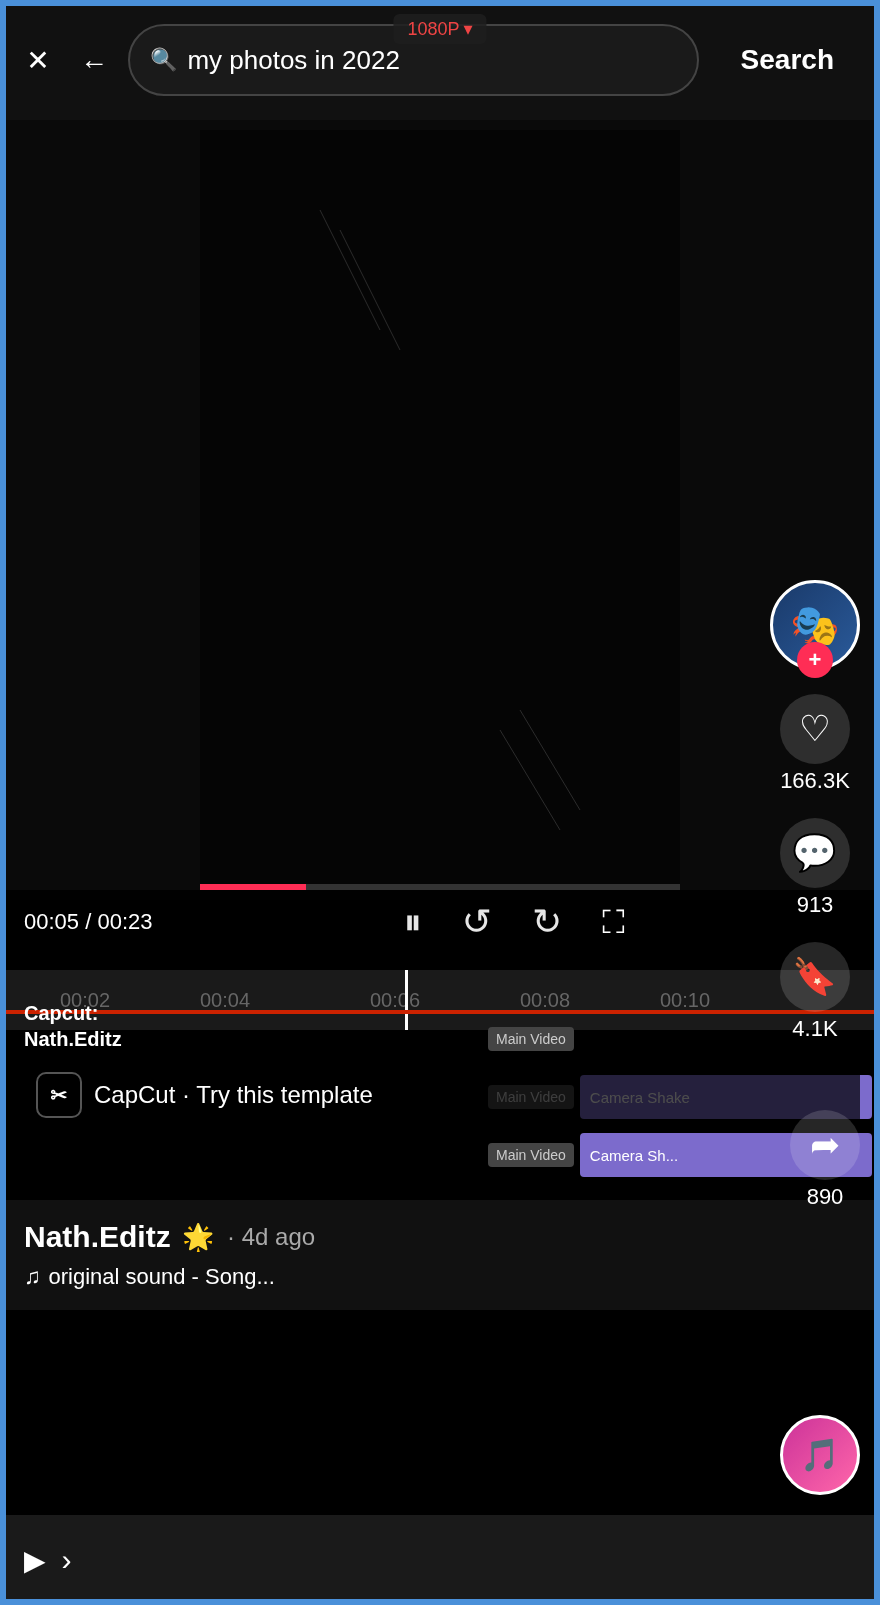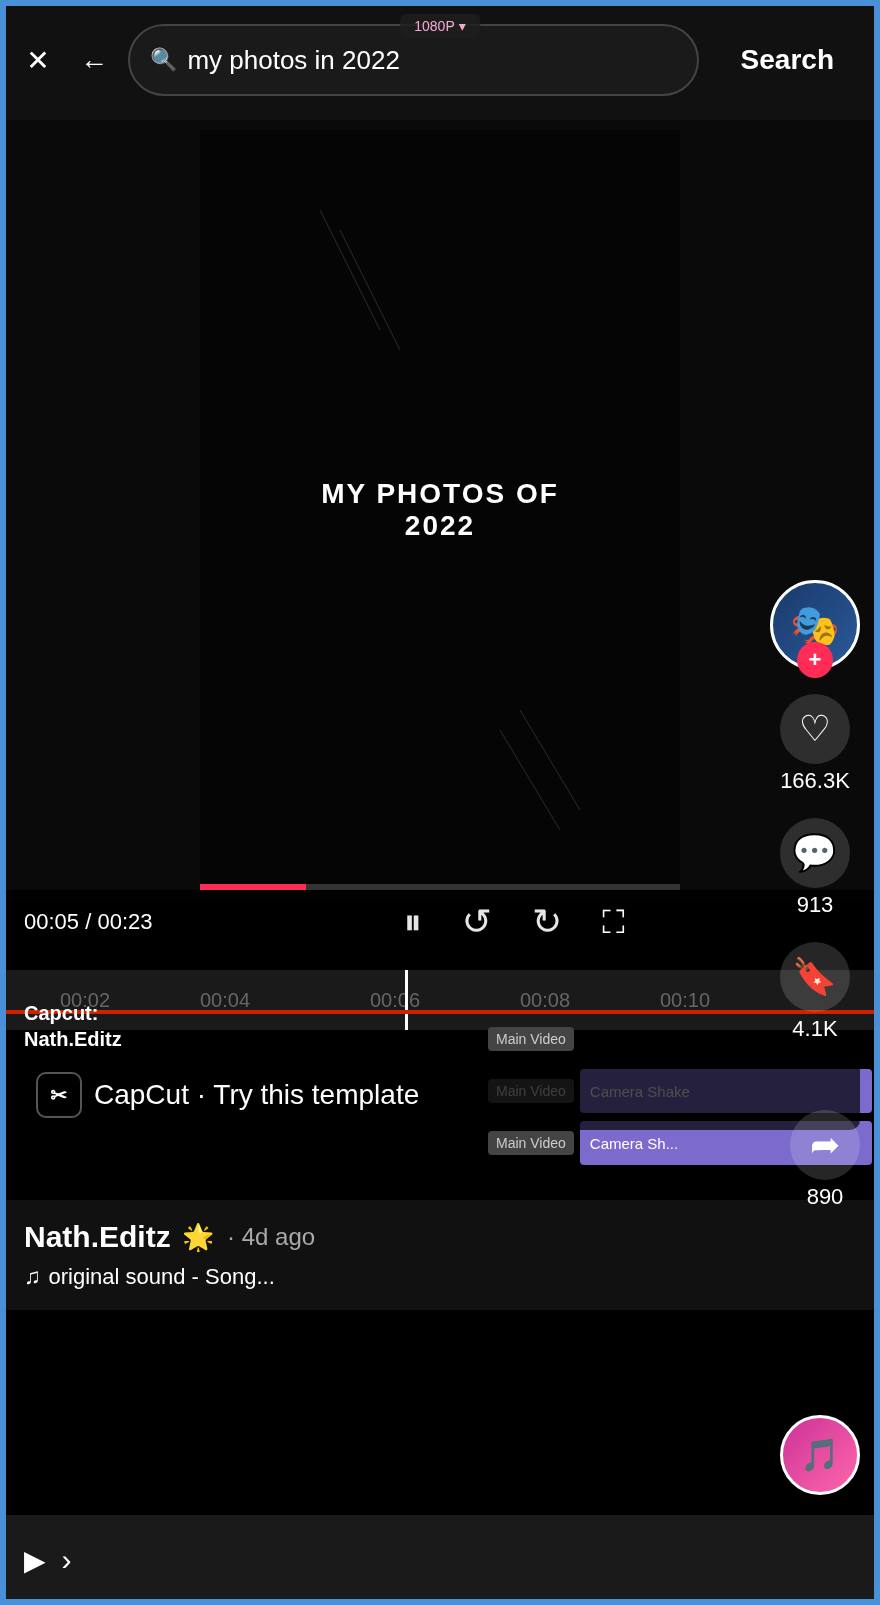--- a/index.html
+++ b/index.html
@@ -129,22 +129,22 @@
       transform: translate(-50%, -50%);
     }
 
     
     .resolution-badge {
       position: absolute;
       top: 14px;
       left: 50%;
       transform: translateX(-50%);
       background: rgba(30,30,30,0.85);
-      color: #f9a8d4;
-      font-size: 14px;
+      color: #ef4444;
+      font-size: 18px;
       padding: 4px 14px;
       border-radius: 6px;
       display: flex;
       align-items: center;
       gap: 4px;
     }
 
     
     .right-actions {
       position: absolute;
@@ -497,21 +497,20 @@
 
 <div class="video-area">
   <div class="video-frame">
 
     <svg class="diag-lines" viewBox="0 0 480 760" xmlns="http://www.w3.org/2000/svg">
       <line x1="120" y1="80" x2="180" y2="200" stroke="#fff" stroke-width="1"></line>
       <line x1="140" y1="100" x2="200" y2="220" stroke="#fff" stroke-width="1"></line>
       <line x1="300" y1="600" x2="360" y2="700" stroke="#fff" stroke-width="1"></line>
       <line x1="320" y1="580" x2="380" y2="680" stroke="#fff" stroke-width="1"></line>
     </svg>
-    <div class="video-title-overlay">MY PHOTOS OF 2022</div>
     <div class="progress-bar-area">
       <div class="progress-bar-fill"></div>
     </div>
   </div>
 </div>
 
 <div class="right-actions">
   <div class="avatar-container">
     <div class="avatar-circle">
       <span style="font-size:40px;">🎭</span>
@@ -553,29 +552,29 @@
   <span class="timeline-tick" style="left:370px;">00:06</span>
   <span class="timeline-tick" style="left:520px;">00:08</span>
   <span class="timeline-tick" style="left:660px;">00:10</span>
   <div class="timeline-cursor"></div>
 </div>
 
 <div class="red-timeline"></div>
 
 <div style="position:absolute;top:1060px;left:20px;right:20px;z-index:8;display:flex;align-items:center;gap:12px;background:rgba(0,0,0,0.7);padding:12px 16px;border-radius:10px;">
   <div style="width:46px;height:46px;background:#000;border:2px solid #555;border-radius:10px;display:flex;align-items:center;justify-content:center;color:#fff;font-size:20px;font-weight:900;">✂</div>
-  <span style="color:#fff;font-size:28px;font-weight:500;">CapCut · Try this template</span>
+  <span style="color:#fff;font-size:24px;font-weight:500;">CapCut · Try this template</span>
 </div>
 
 <div style="position:absolute;top:1000px;left:24px;color:#fff;font-size:20px;font-weight:800;line-height:1.3;z-index:6;">
   <div style="white-space:pre-line;">Capcut:
 Nath.Editz</div>
 </div>
 
-<div style="position:absolute;top:1005px;right:0;width:400px;display:flex;flex-direction:column;padding:8px;">
+<div style="position:absolute;top:1005px;right:0;width:400px;display:flex;flex-direction:column;gap:6px;padding:8px;">
   <div class="track-row">
     <span class="track-label">Main Video</span>
   </div>
   <div class="track-row">
     <span class="track-label">Main Video</span>
     <div class="track-content">Camera Shake</div>
   </div>
   <div class="track-row">
     <span class="track-label">Main Video</span>
     <div class="track-content">Camera Sh...</div>

